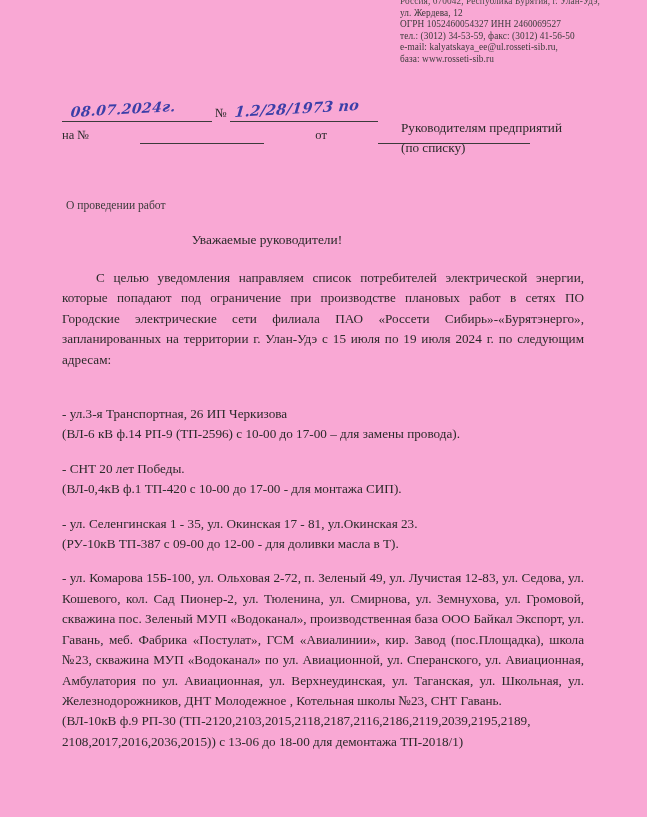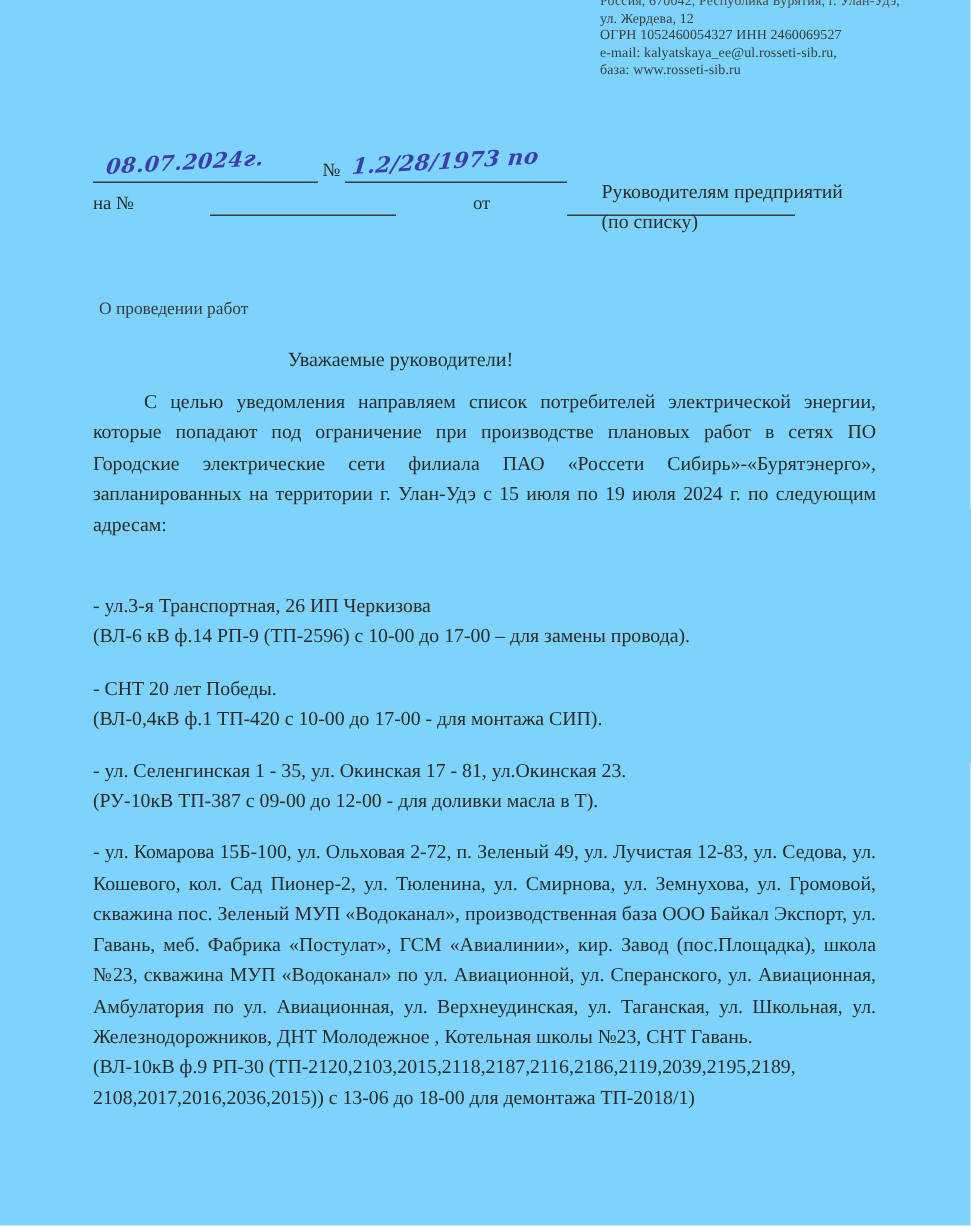--- a/index.html
+++ b/index.html
@@ -10,21 +10,21 @@
   body {
     font-family: "Liberation Serif", "DejaVu Serif", serif;
     color: #2b2b2b;
     -webkit-font-smoothing: none;
   }
   .page {
     position: relative;
     width: 647px;
     height: 817px;
     overflow: hidden;
-    background: #7dd3fc;
+    background: #f9a8d4;
   }
 
   
   .letterhead {
     position: absolute;
     left: 400px;
     top: -4px;
     width: 240px;
     font-family: "Liberation Serif", "DejaVu Serif", serif;
     font-size: 9.3px;
@@ -109,21 +109,21 @@
     width: 534px;
     text-align: center;
     font-size: 13.4px;
     color: #2b2b2b;
   }
 
   
   .body {
     position: absolute;
     left: 62px;
-    top: 258px;
+    top: 268px;
     width: 522px;
     font-size: 13.2px;
     line-height: 20.4px;
     color: #2b2b2b;
   }
   .para {
     text-align: justify;
     text-justify: inter-word;
     margin: 0;
   }
@@ -136,20 +136,21 @@
 </style>
 </head>
 <body>
 
 <div class="page">
 
   <div class="letterhead">
     <div class="lh-line first">Россия, 670042, Республика Бурятия, г. Улан-Удэ,</div>
     <div class="lh-line">ул. Жердева, 12</div>
     <div class="lh-line">ОГРН 1052460054327 ИНН 2460069527</div>
+    <div class="lh-line">тел.: (3012) 34-53-59, факс: (3012) 41-56-50</div>
     <div class="lh-line">e-mail: kalyatskaya_ee@ul.rosseti-sib.ru,</div>
     <div class="lh-line">база: www.rosseti-sib.ru</div>
   </div>
 
   <div class="refblock">
     <div class="ref-row">
       <span class="rule date-rule">
         <span class="hand">08.07.2024г.</span>
       </span>
       <span class="ref-label">№</span>

